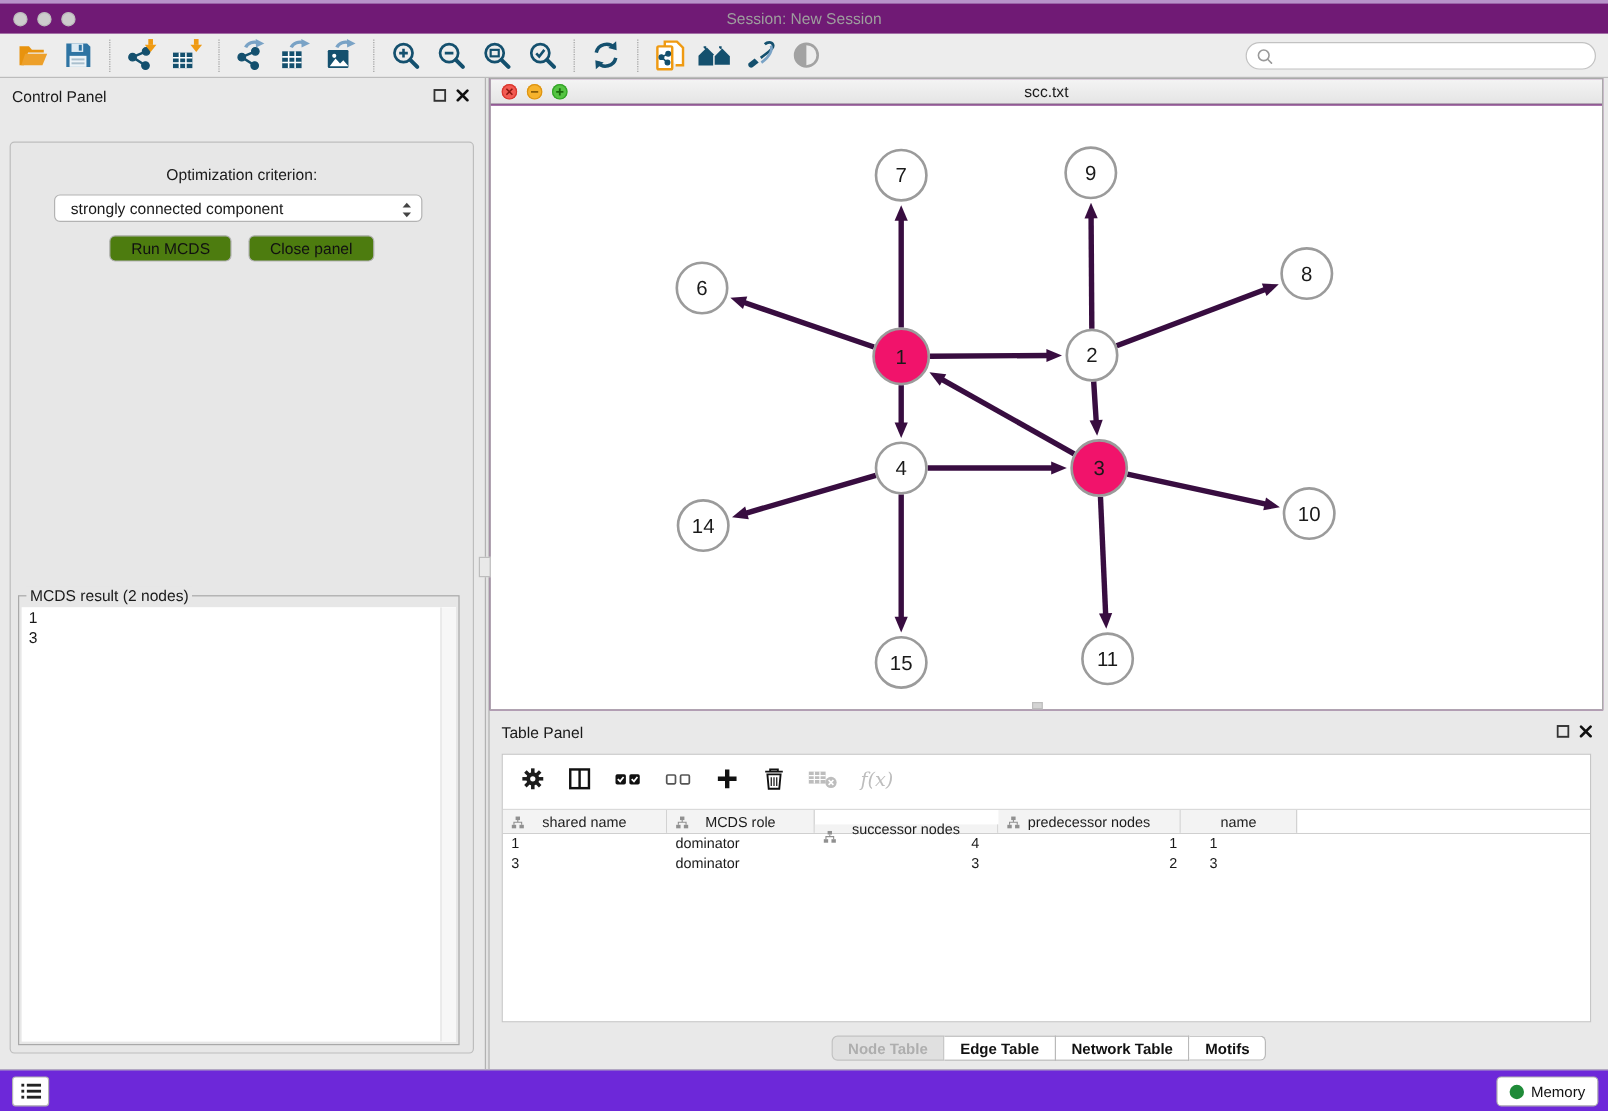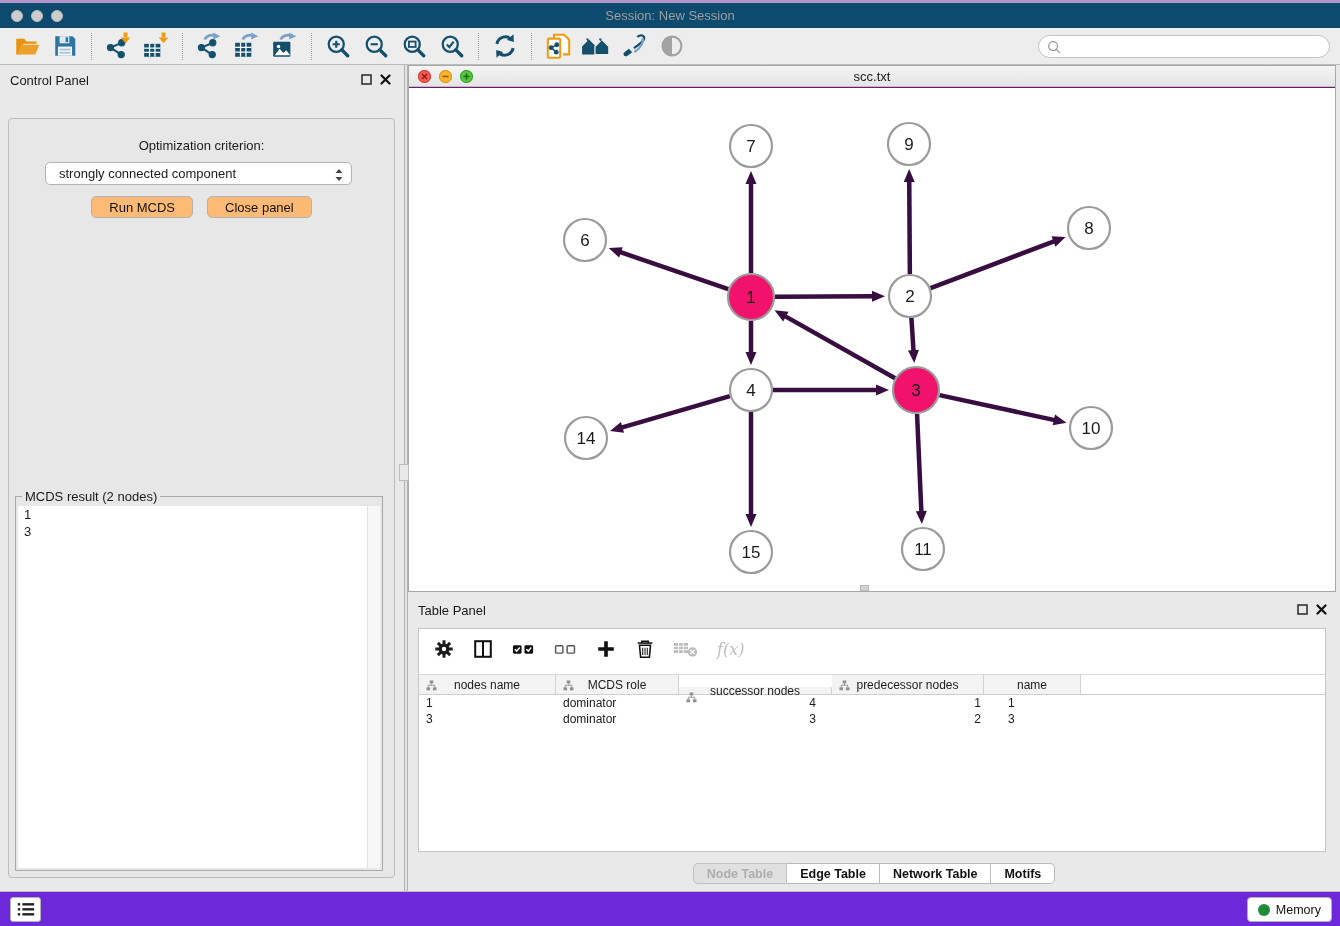--- a/index.html
+++ b/index.html
@@ -2,21 +2,21 @@
 <html><head>
 <meta charset="utf-8">
 <style>
   *{box-sizing:border-box;margin:0;padding:0}
   html,body{width:1340px;height:926px}
   body{position:relative;overflow:hidden;background:#e9e9e9;font-family:"Liberation Sans",sans-serif;font-size:13px;color:#1a1a1a}
   .icon{display:inline-flex}
   .icon svg{display:block}
 
   
-  #titlebar{position:absolute;left:0;top:0;width:100%;height:38px;background:#0c4a6e;border-bottom:1px solid #c9c9c9}
+  #titlebar{position:absolute;left:0;top:0;width:100%;height:38px;background:#701a75;border-bottom:1px solid #c9c9c9}
   #purple-strip{position:absolute;left:0;top:0;right:0;height:3px;background:#b793c9}
   #tl-dots{position:absolute;left:11px;top:10px;display:flex;gap:8px}
   .gray-dot{width:12px;height:12px;border-radius:50%;background:#cdcdcd;border:1px solid #bcbcbc}
   #app-title{position:absolute;left:0;right:0;top:8px;text-align:center;color:#9e9e9e}
 
   
   #toolbar{position:absolute;left:0;top:28px;width:100%;height:37px;background:#ededed;border-bottom:1px solid #bcbcbc;display:flex;align-items:center;padding-left:8px}
   .tb-btn{width:38px;height:31px;display:flex;align-items:center;justify-content:center;background:none;border:none}
   .tb-sep{width:1px;height:27px;border-left:1px dotted #9f9f9f;margin:0 7px}
   #search-wrap{position:absolute;right:10px;top:7px;width:292px;height:23px;background:#fff;border:1px solid #c2c2c2;border-radius:12px;display:flex;align-items:center;padding-left:7px;gap:3px}
@@ -31,21 +31,21 @@
   .tabbar{display:flex;justify-content:center}
   .tab{background:#fff;border:1px solid #b9b9b9;border-left:none;padding:0 13px;height:21px;font-size:12.5px;font-weight:bold;font-family:inherit;color:#111}
   .tab:first-child{border-left:1px solid #b9b9b9;border-radius:5px 0 0 5px}
   .tab:last-child{border-radius:0 5px 5px 0}
   .tab.active{background:#e0e0e0;color:#aeaeae;border-color:#c2c2c2}
   #cp-content{position:absolute;left:8px;right:9px;top:53px;bottom:13px;border:1px solid #bdbdbd;border-radius:4px;background:#e7e7e7}
   #opt-label{position:absolute;left:0;right:0;top:19px;text-align:center}
   #criterion-select{position:absolute;left:36px;right:42px;top:43px;height:23px;background:#fff;border:1px solid #b3b3b3;border-radius:5px;display:flex;align-items:center;padding-left:13px}
   #criterion-select .stepper{position:absolute;right:7px;top:4px}
   #cp-buttons{position:absolute;left:0;right:0;top:77px;display:flex;justify-content:center;gap:14px}
-  .aqua-btn{background:#fdba74;border:1px solid #b3b3b3;border-radius:5px;height:22px;padding:0 17px;font-size:13px;font-family:inherit;color:#111}
+  .aqua-btn{background:#4d7c0f;border:1px solid #b3b3b3;border-radius:5px;height:22px;padding:0 17px;font-size:13px;font-family:inherit;color:#111}
   #result-fieldset{position:absolute;left:6px;right:11px;top:377px;bottom:6px;border:1px solid #a9a9a9;background:#e7e7e7}
   #result-legend{position:absolute;top:-8px;left:6px;background:#e7e7e7;padding:0 3px}
   #result-list{position:absolute;left:2px;right:2px;top:9px;bottom:2px;background:#fff;overflow:hidden}
   .result-item{padding-left:6px;line-height:17px}
   #result-scroll{position:absolute;top:0;right:0;bottom:0;width:13px;background:#f7f7f7;border-left:1px solid #e2e2e2}
 
   
   #v-divider{position:absolute;left:404px;top:65px;width:4px;height:826px;background:#e3e3e3;border-left:1px solid #b2b2b2;border-right:1px solid #b2b2b2}
   #v-handle{position:absolute;left:399px;top:464px;width:10px;height:17px;background:#e9e9e9;border:1px solid #bdbdbd;z-index:5}
 
@@ -566,21 +566,21 @@
             <span class="icon tree">
               <svg width="11" height="11" viewBox="0 0 12 12">
                 <g fill="#909090">
                   <rect x="4" y="0.5" width="4" height="3.2"></rect>
                   <rect x="0.5" y="8" width="4" height="3.2"></rect>
                   <rect x="7.5" y="8" width="4" height="3.2"></rect>
                 </g>
                 <path d="M6 3.7v2M2.5 8V5.7h7V8" fill="none" stroke="#909090" stroke-width="1"></path>
               </svg>
             </span>
-            <span>nodes name</span>
+            <span>shared name</span>
           </div>
           <div class="th" style="width: 123px;">
             <span class="icon tree">
               <svg width="11" height="11" viewBox="0 0 12 12">
                 <g fill="#909090">
                   <rect x="4" y="0.5" width="4" height="3.2"></rect>
                   <rect x="0.5" y="8" width="4" height="3.2"></rect>
                   <rect x="7.5" y="8" width="4" height="3.2"></rect>
                 </g>
                 <path d="M6 3.7v2M2.5 8V5.7h7V8" fill="none" stroke="#909090" stroke-width="1"></path>

